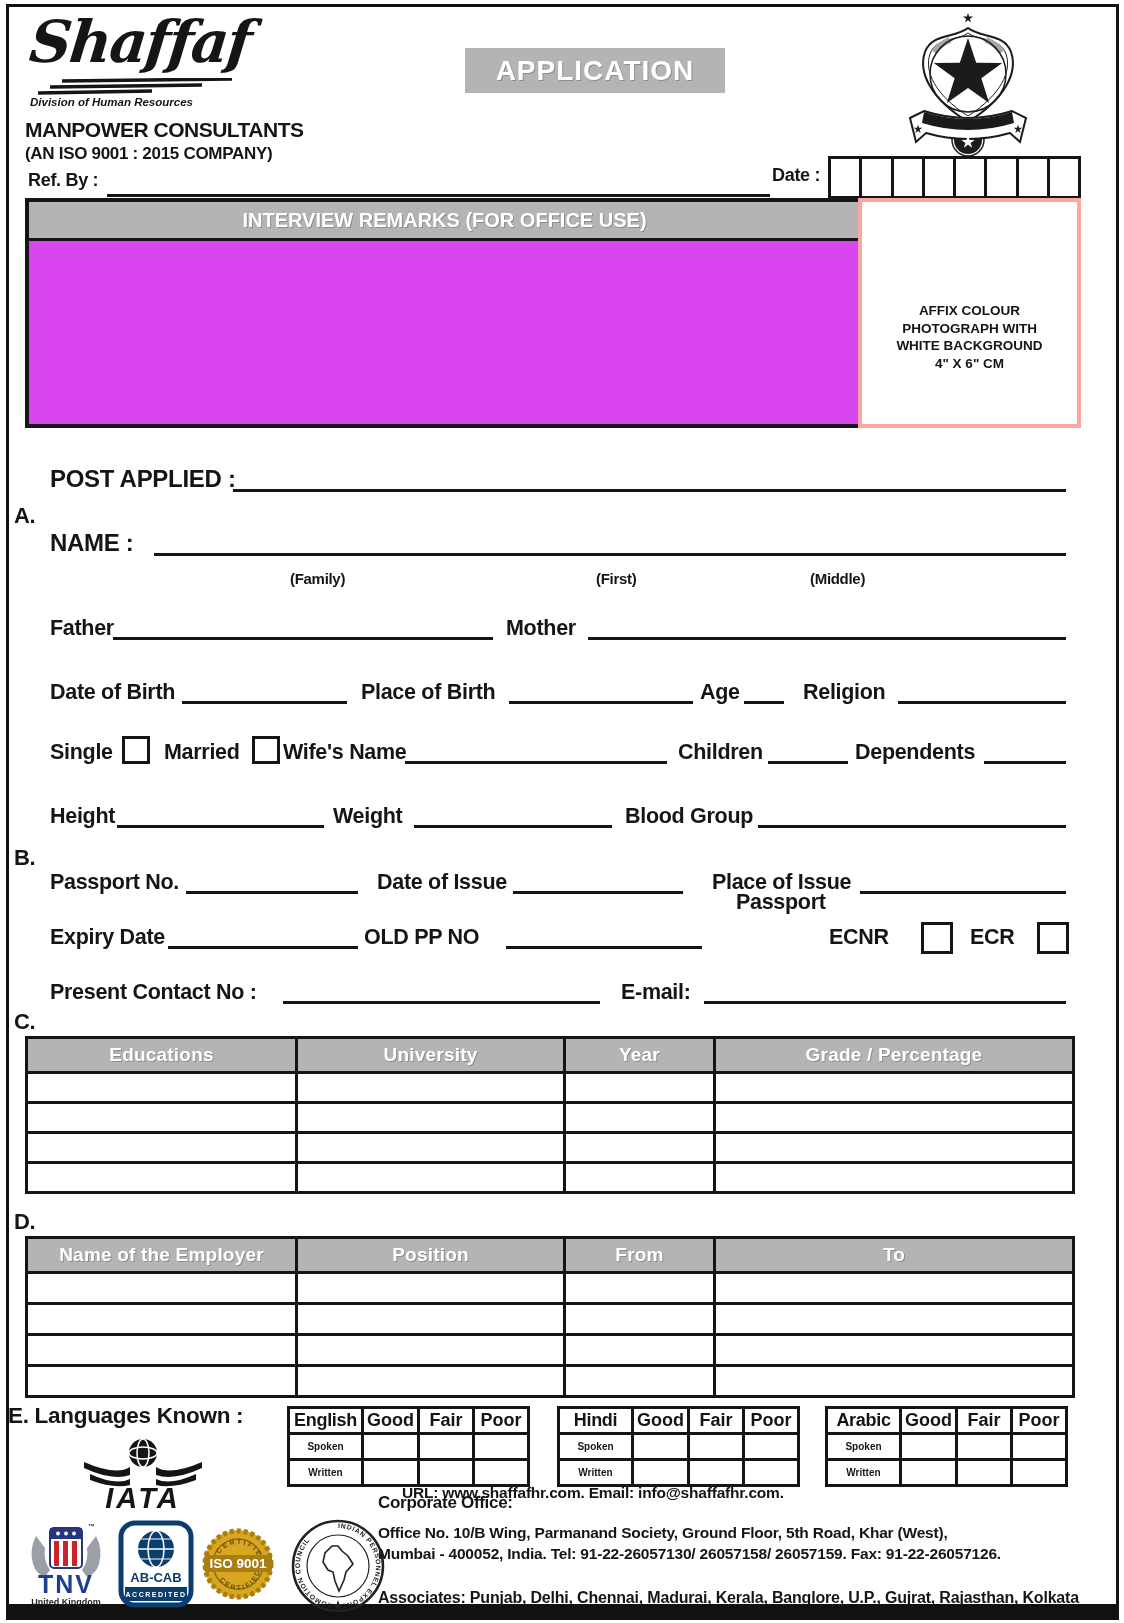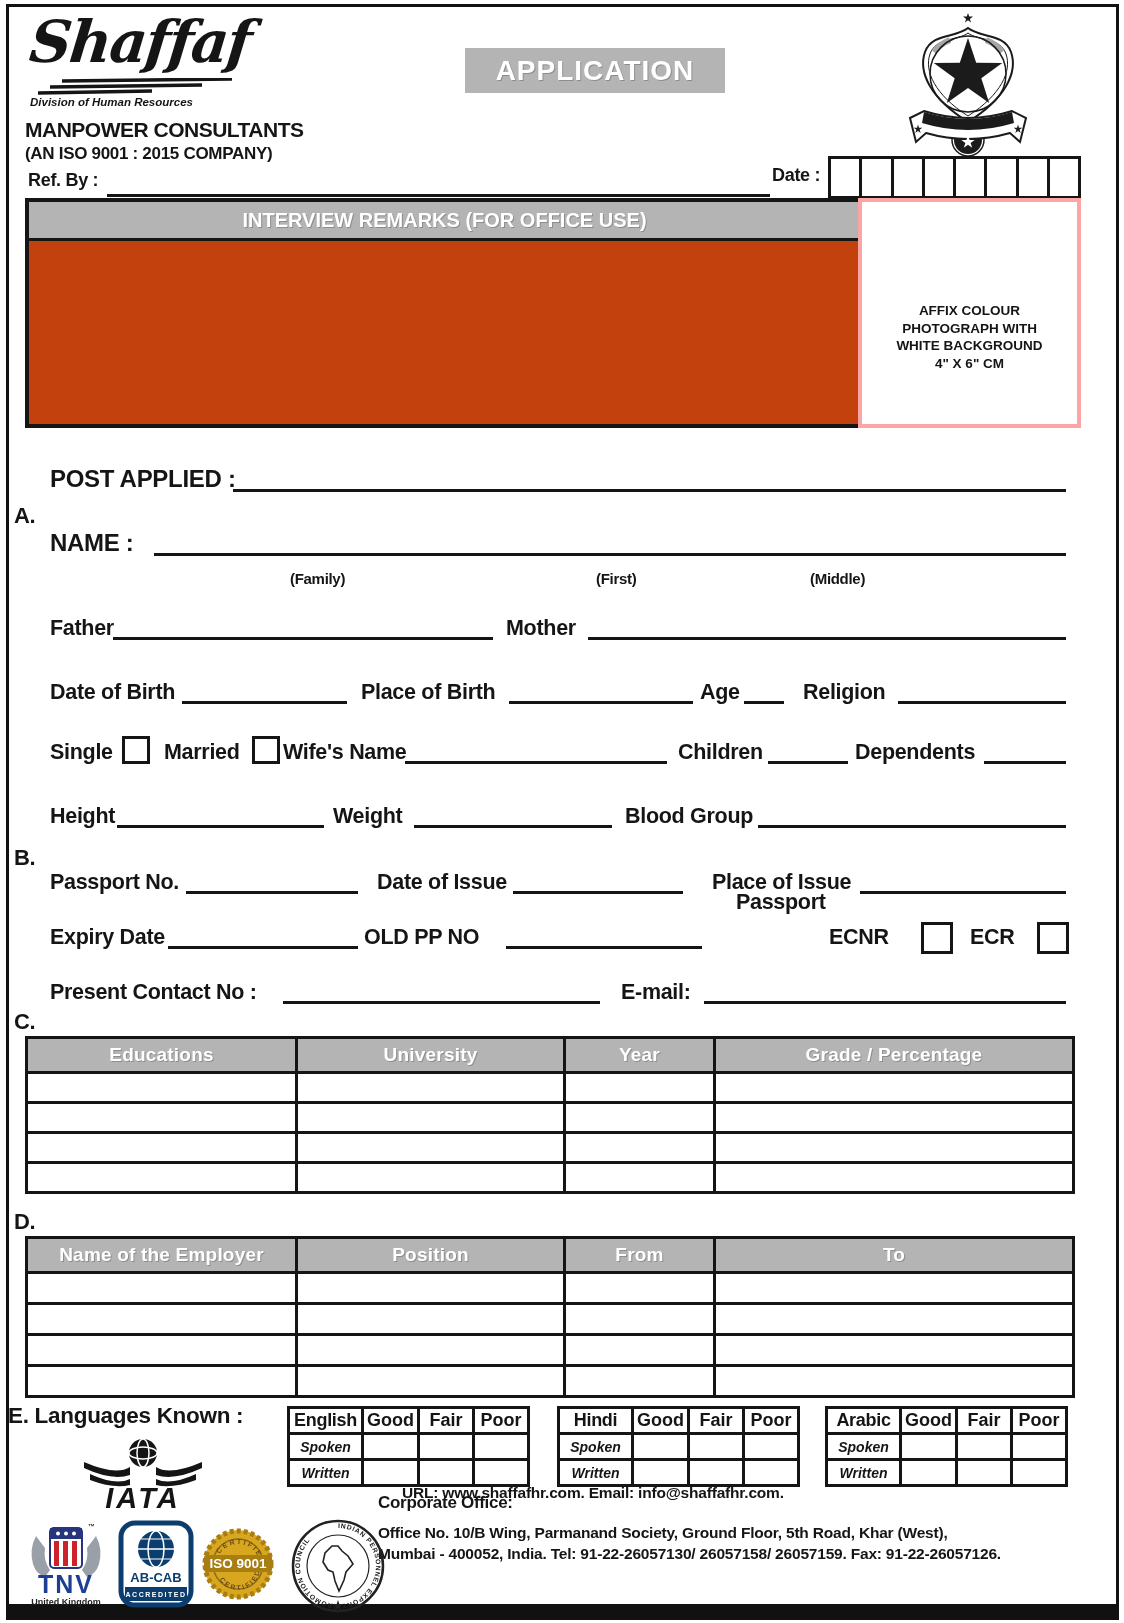--- a/index.html
+++ b/index.html
@@ -7,41 +7,41 @@
         font-family:"Liberation Sans",sans-serif;color:#151515;margin:0 auto;}
   .frame{position:absolute;left:6px;top:4px;right:5px;bottom:3px;
          border:3px solid #111;border-bottom:16px solid #111;pointer-events:none;}
   .L{position:absolute;font-weight:700;white-space:nowrap;font-size:21.5px;letter-spacing:-0.3px;color:#151515;}
   .ul{position:absolute;height:0;border-bottom:3px solid #151515;}
   .chk{position:absolute;width:22px;height:22px;border:3px solid #151515;background:#fff;}
   .graybar{background:#b4b4b4;color:#fff;font-weight:700;text-align:center;
            text-shadow:1px 1px 0 #8d8d8d;}
   .app-title{position:absolute;left:465px;top:48px;width:260px;height:45px;line-height:45px;
              font-size:28px;letter-spacing:1px;}
-  .int-box{position:absolute;left:25px;top:198px;width:831px;height:222px;border:4px solid #151515;background:#c2410c;}
+  .int-box{position:absolute;left:25px;top:198px;width:831px;height:222px;border:4px solid #151515;background:#d946ef;}
   .int-head{height:36px;line-height:36px;font-size:20px;border-bottom:3px solid #151515;}
   .photo-box{position:absolute;left:858px;top:198px;width:215px;height:222px;border:4px solid #fca5a5;background:#fff;}
   .photo-text{position:absolute;left:0;top:100px;width:100%;text-align:center;
               font-weight:700;font-size:13.5px;line-height:1.3;}
   .date-strip{position:absolute;left:828px;top:156px;width:247px;height:37px;
               border:3px solid #151515;display:flex;background:#fff;}
   .date-cell{flex:1;border-left:3px solid #151515;}
   .date-cell:first-child{border-left:none;}
   .tbl{position:absolute;border-collapse:collapse;table-layout:fixed;background:#fff;}
   .tbl th,.tbl td{border:3px solid #151515;padding:0;margin-top:23px;}
   .tbl thead th{background:#b4b4b4;color:#fff;font-size:19px;font-weight:700;
                 text-shadow:1px 1px 0 #8d8d8d;height:32px;letter-spacing:0.2px;}
   .tblC tbody td{height:27px;}
   .tblD tbody td{height:28px;}
   .lang{position:absolute;border-collapse:collapse;table-layout:fixed;background:#fff;}
   .lang th,.lang td{border:3px solid #151515;padding:0;background:#fff;}
   .lang tr{height:26px;}
   .lang .lname{font-size:18px;font-weight:700;letter-spacing:-0.3px;}
   .lang .rhead{font-size:18px;font-weight:700;}
-  .lang .rowlab{font-size:14px;font-weight:700;font-style:italic;}
+  .lang .rowlab{font-size:10px;font-weight:700;}
   .logo-script{position:absolute;left:30px;top:8px;font-family:"DejaVu Serif",serif;
                font-style:italic;font-weight:700;font-size:58px;letter-spacing:-2px;transform:skewX(-6deg);}
   .tagline{position:absolute;left:30px;top:96px;font-size:11.5px;font-weight:700;font-style:italic;}
   .addr{position:absolute;font-size:15.5px;font-weight:700;white-space:nowrap;letter-spacing:-0.2px;}
   svg text{font-family:"Liberation Sans",sans-serif;}
 </style>
 </head>
 <body>
 
 <div class="page">
@@ -352,20 +352,21 @@
     <path d="M12,38 Q38,50 52,43 L52,49 Q36,53 12,44 Z" fill="#151515"></path>
     <path d="M124,26 Q92,40 78,31 L78,39 Q96,45 124,32 Z" fill="#151515"></path>
     <path d="M118,38 Q92,50 78,43 L78,49 Q94,53 118,44 Z" fill="#151515"></path>
     <text x="65" y="72" text-anchor="middle" font-size="29" font-weight="bold" font-style="italic" letter-spacing="3" fill="#151515">IATA</text>
   </svg>
 
   <div class="L" style="left:378px;top:1493px;font-size:17px;">Corporate Office:</div>
   <div class="addr" style="left:378px;top:1524px;">Office No. 10/B Wing, Parmanand Society, Ground Floor, 5th Road, Khar (West),</div>
   <div class="addr" style="left:378px;top:1545px;">Mumbai - 400052, India. Tel: 91-22-26057130/ 26057158/ 26057159.  Fax: 91-22-26057126.</div>
   <div class="addr" style="left:378px;top:1484px;margin-left:24px;">URL: www.shaffafhr.com.  Email: info@shaffafhr.com.</div>
+  <div class="addr" style="left:378px;top:1589px;font-size:16px;">Associates: Punjab, Delhi, Chennai, Madurai, Kerala, Banglore, U.P., Gujrat, Rajasthan, Kolkata</div>
 
   <svg style="position:absolute;left:26px;top:1518px;" width="80" height="90" viewBox="0 0 80 90">
     <path d="M10,18 q-7,13 -3,28 q3,10 12,13 l5,-7 q-7,-10 -5,-22 z" fill="#9aa0a8"></path>
     <path d="M70,18 q7,13 3,28 q-3,10 -12,13 l-5,-7 q7,-10 5,-22 z" fill="#9aa0a8"></path>
     <rect x="24" y="10" width="32" height="40" rx="4" fill="#fff" stroke="#27357e" stroke-width="2"></rect>
     <rect x="24" y="10" width="32" height="11" fill="#27357e"></rect>
     <circle cx="32" cy="15.5" r="2" fill="#fff"></circle>
       <circle cx="40" cy="15.5" r="2" fill="#fff"></circle>
       <circle cx="48" cy="15.5" r="2" fill="#fff"></circle>
     <rect x="28" y="23" width="5" height="25" fill="#cc2229"></rect>

